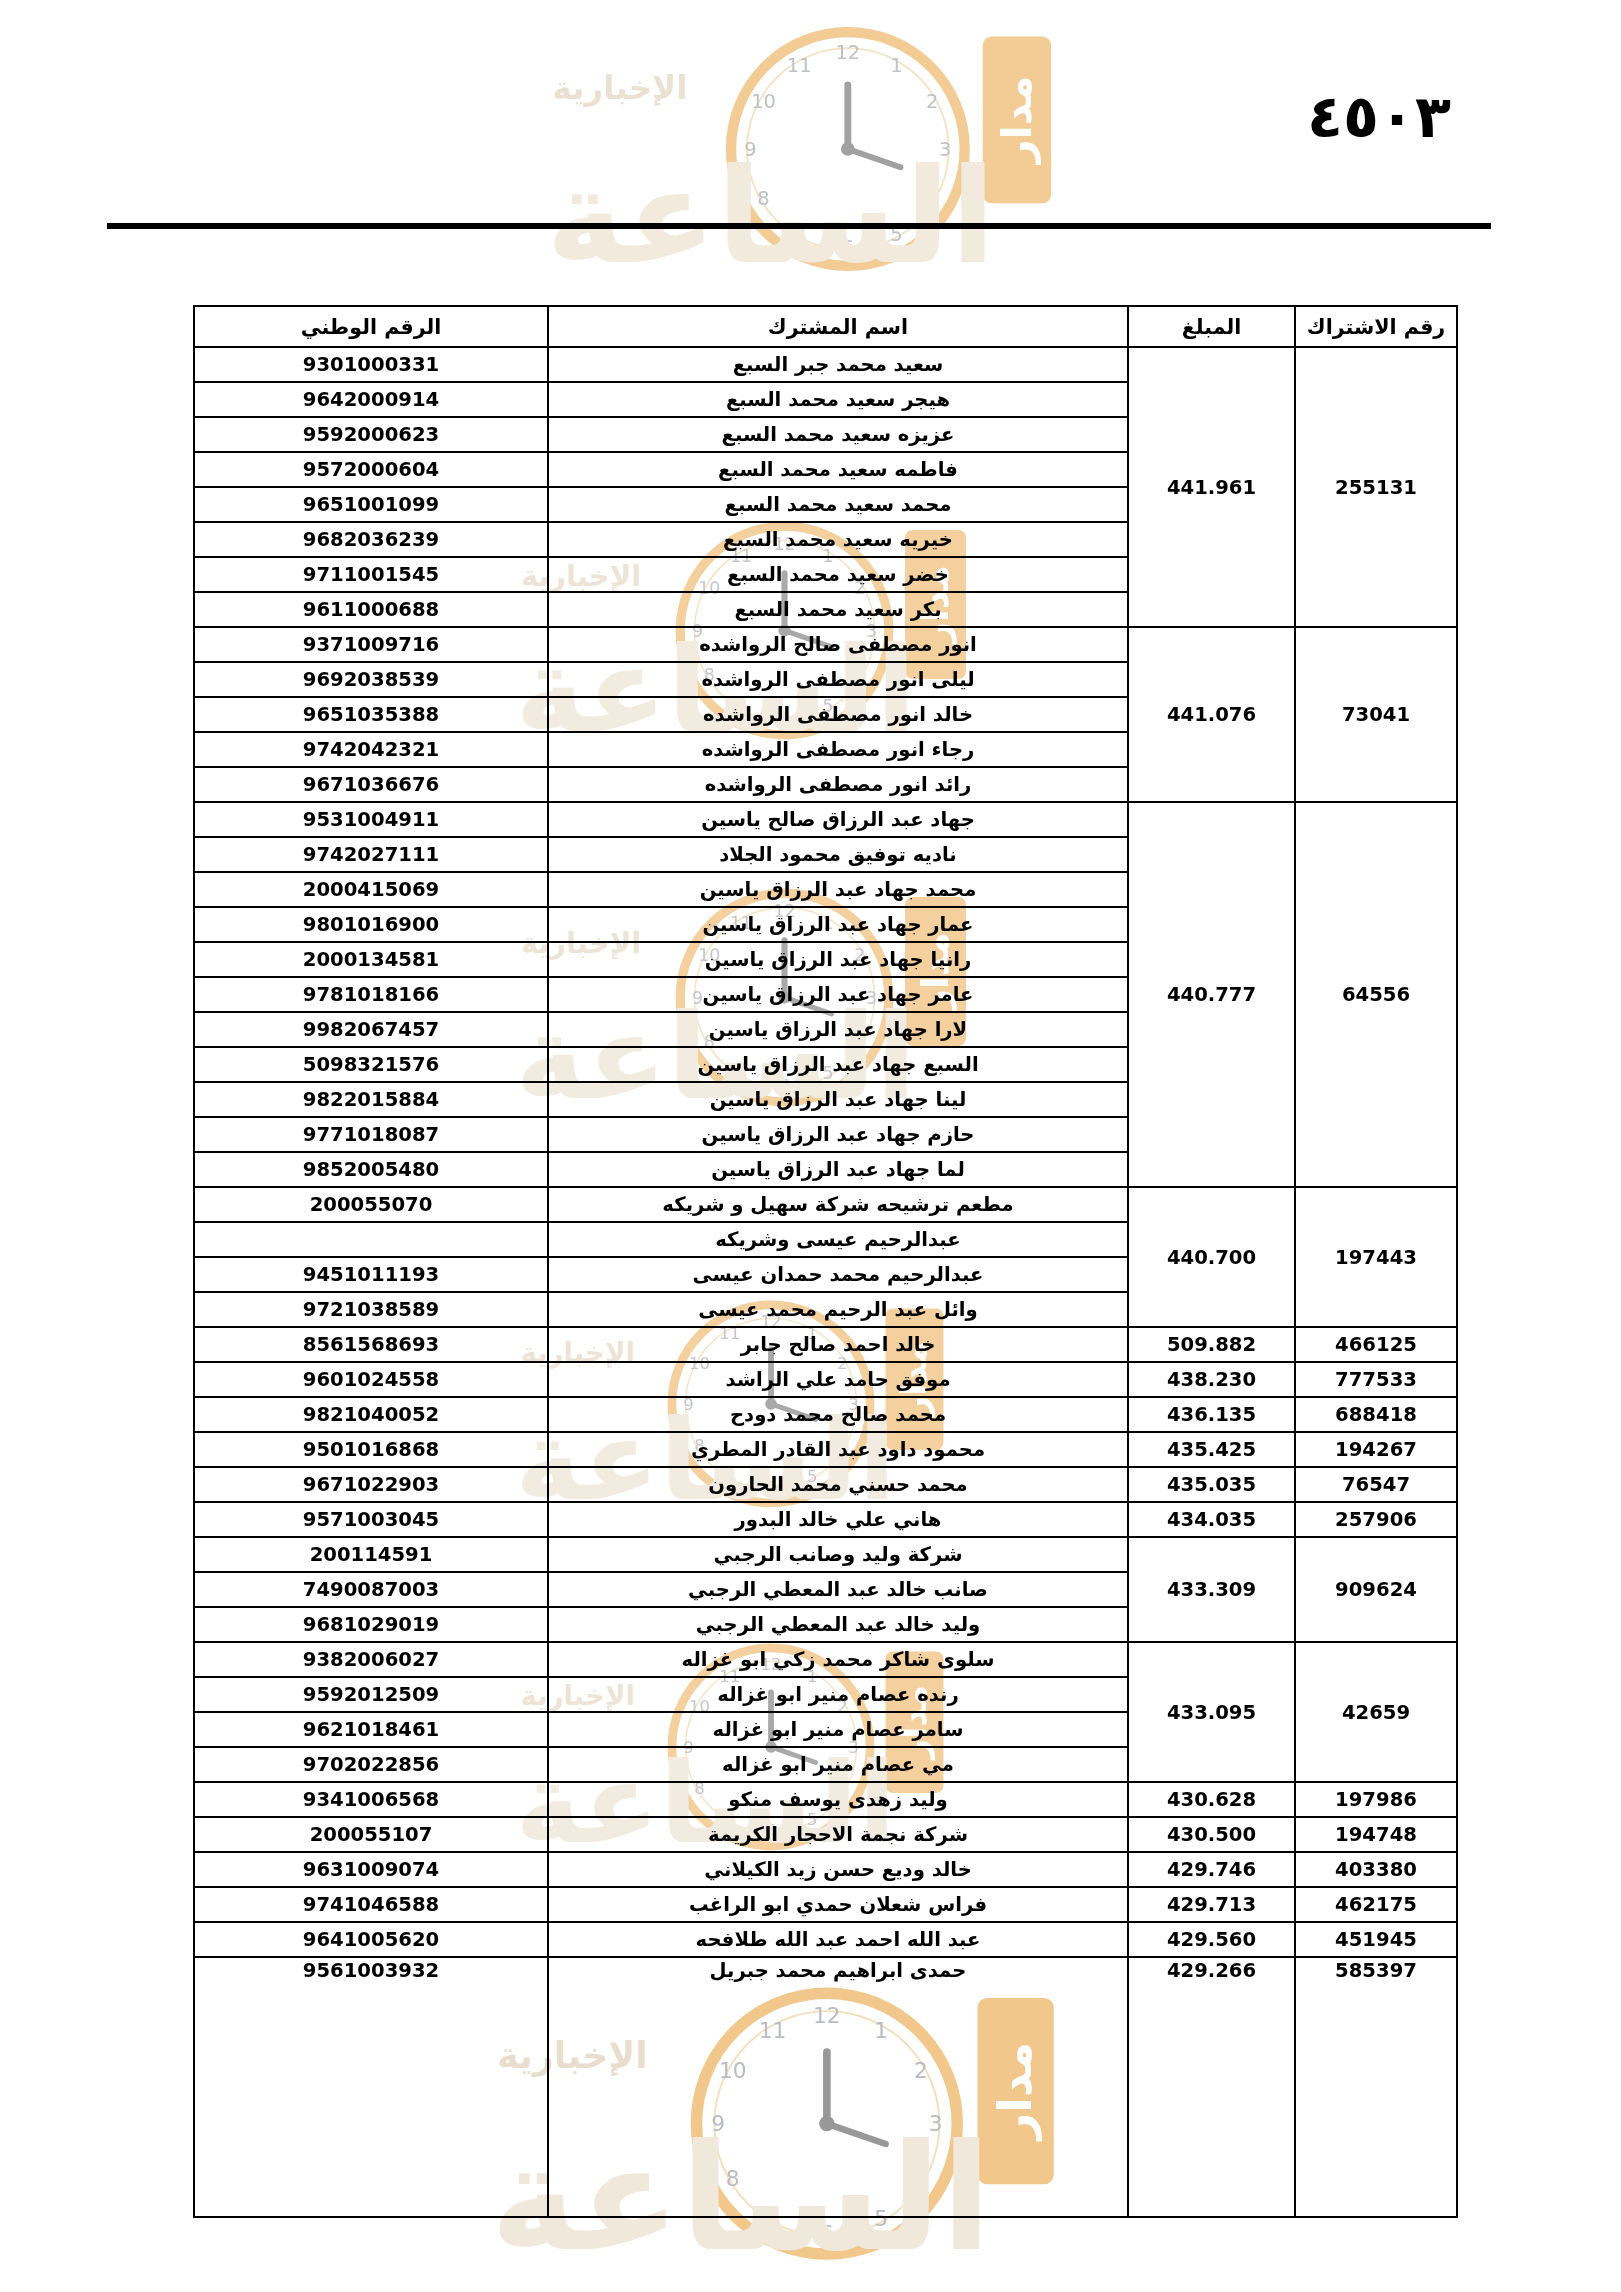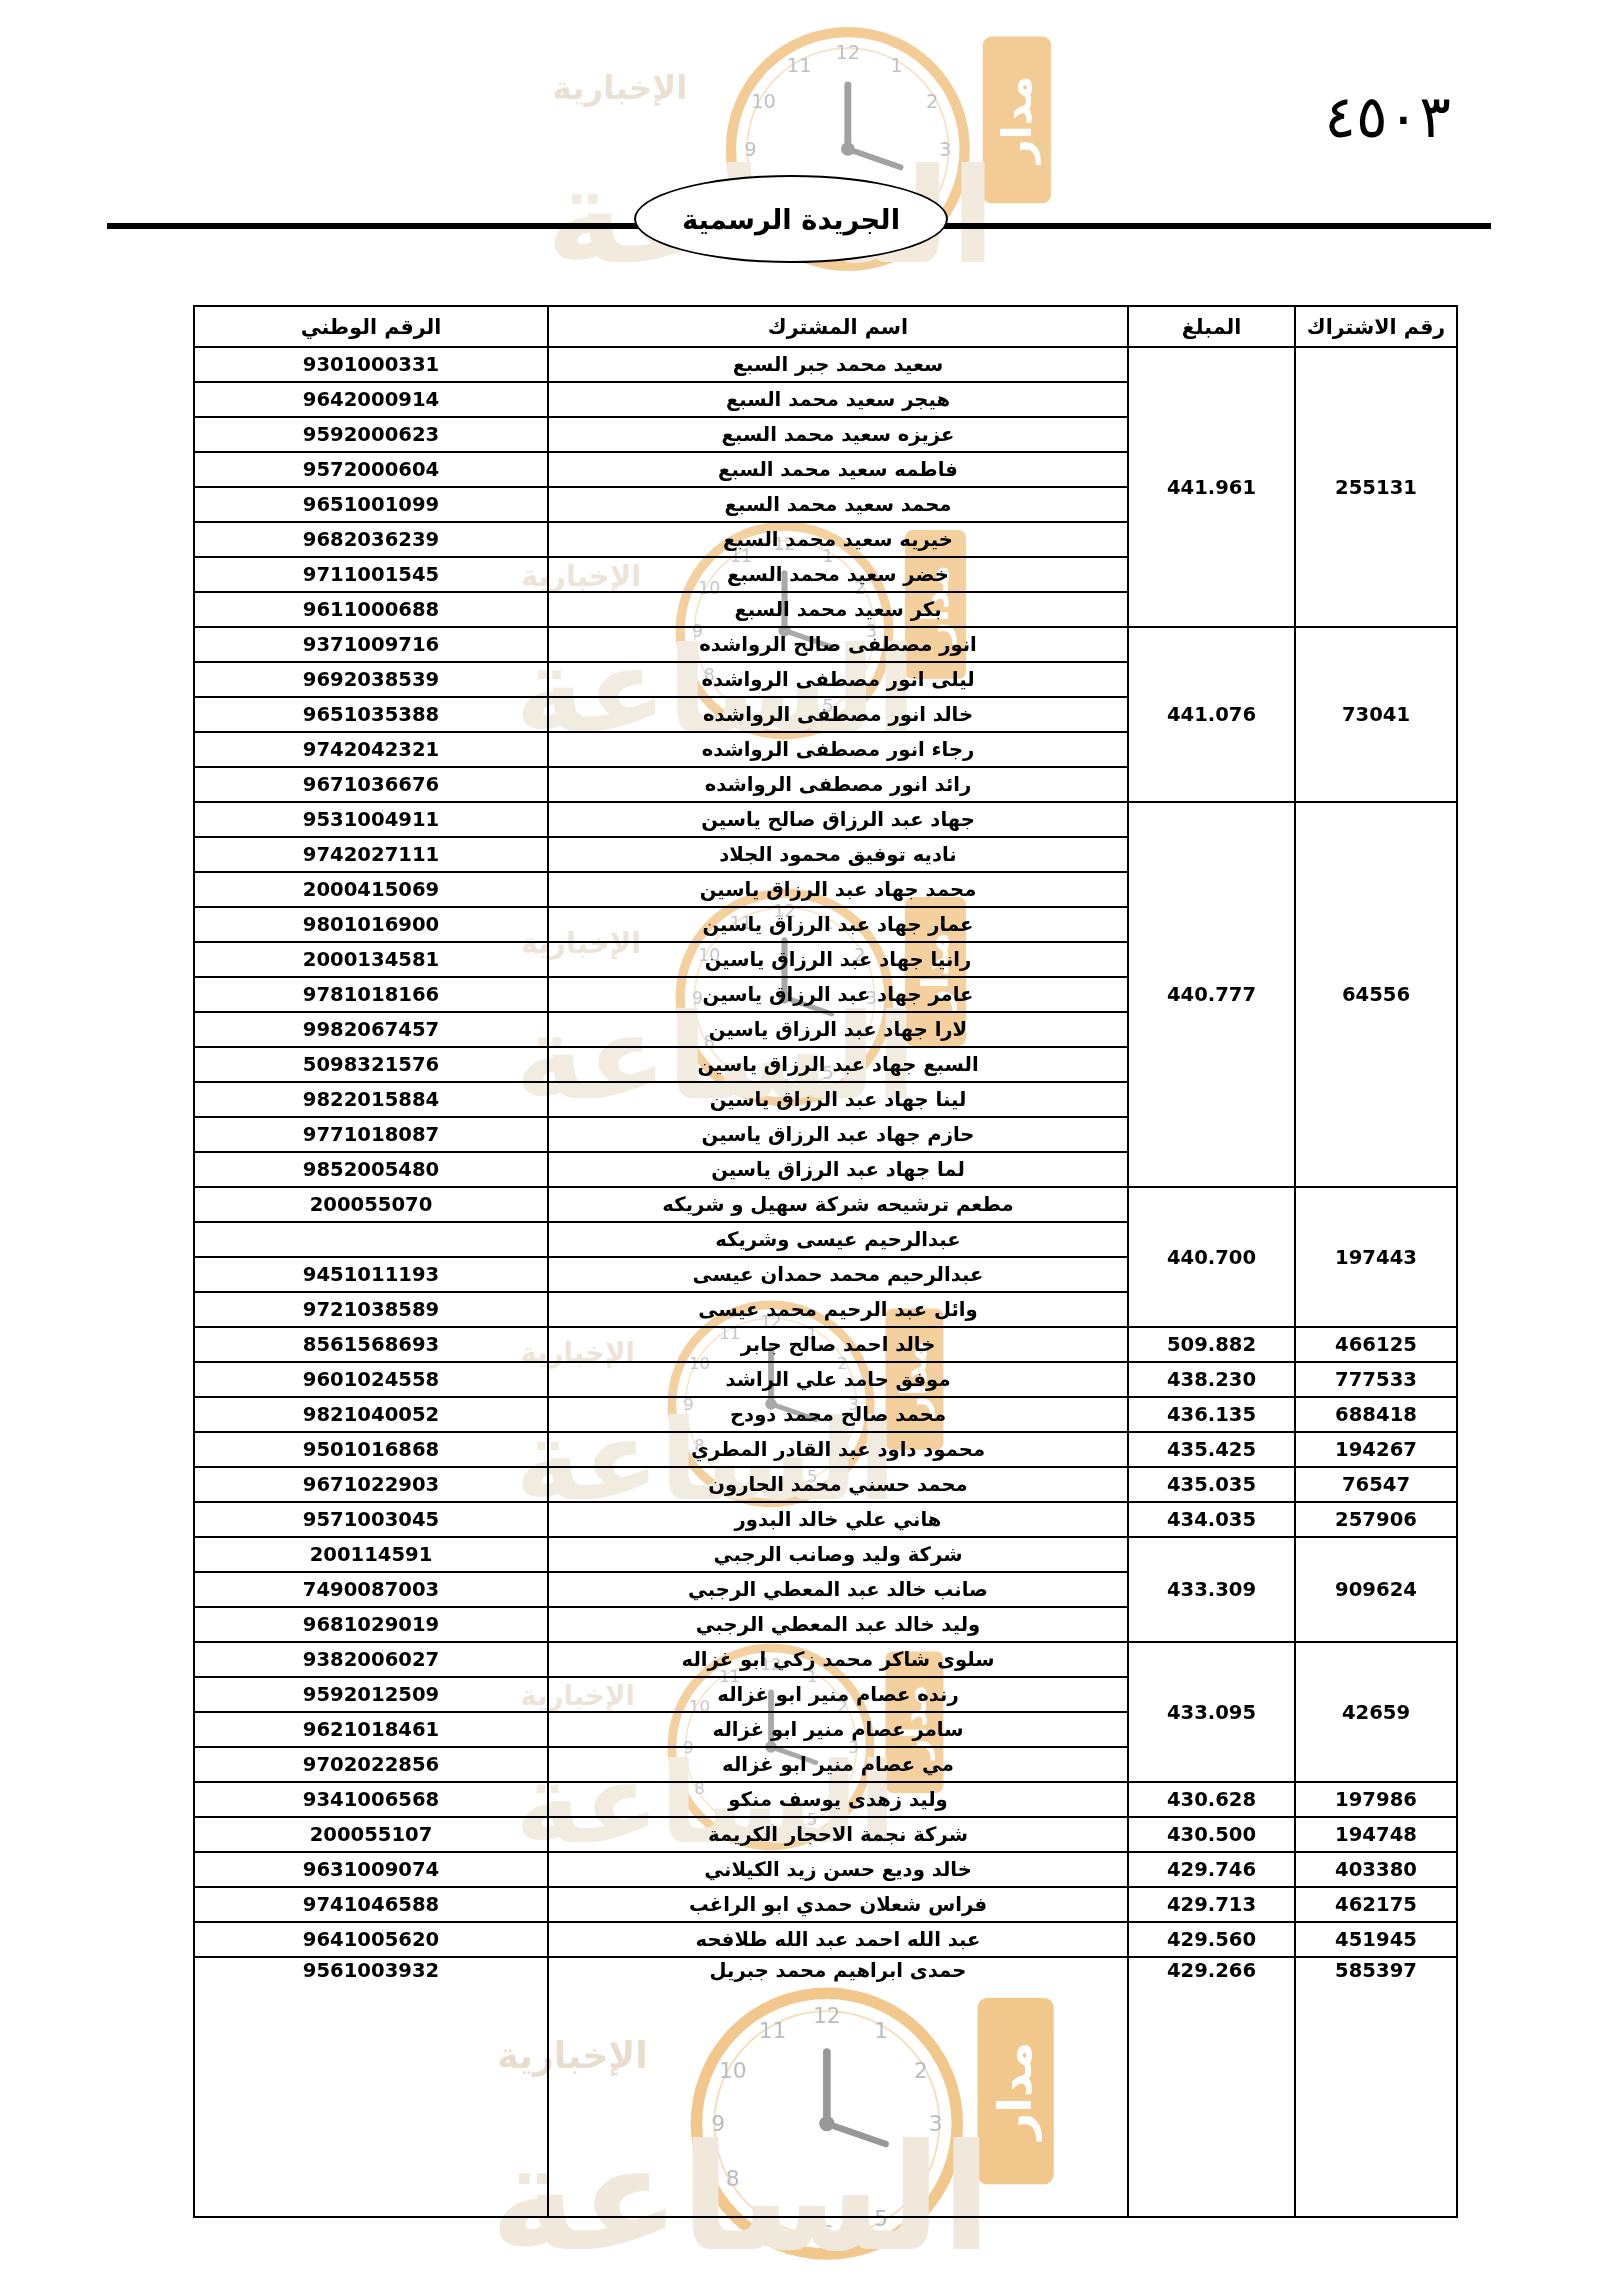--- a/index.html
+++ b/index.html
@@ -38,21 +38,21 @@
     color:#DCC9AE; font-size:29px; font-weight:bold;
   }
   .wm-saaa {
     position:absolute; left:0; top:90px;
     color:#E7D9C2; font-size:118px; font-weight:bold; line-height:1.4;
   }
 
   
   .page-number {
     position:absolute; top:74px; right:165px;
-    font-size:59px; font-weight:normal; color:#000;
+    font-size:59px; font-weight:bold; color:#000;
     z-index:3; letter-spacing:3.9px;
   }
   .banner-rule {
     position:absolute; top:215px; left:102px;
     width:1384px; height:5.9px; background:#000;
     z-index:1;
   }
   .banner-oval {
     position:absolute; top:167px; left:629px;
     width:314px; height:88px;
@@ -253,23 +253,20 @@
     </div>
     <div class="wm-ikhbaria">الإخبارية</div>
     <div class="wm-saaa">الساعة</div>
   </div>
     </div>
 
   <div class="page-number" dir="rtl">٤٥٠٣</div>
 
   <div class="banner-rule"></div>
 
-  <div class="banner-oval">
-    <span>الجريدة الرسمية</span>
-  </div>
 
   <table class="subs-table" dir="rtl">
     <colgroup>
       <col style="width:162px">
       <col style="width:167px">
       <col style="width:580px">
       <col style="width:354px">
     </colgroup>
     <thead>
       <tr>

